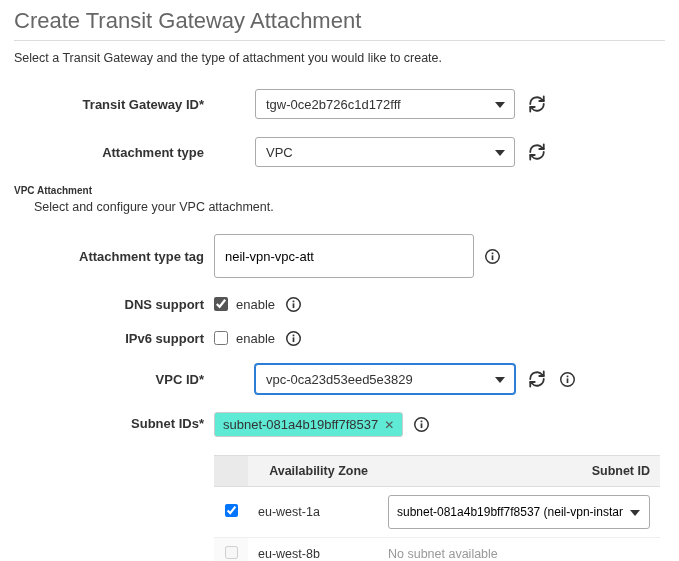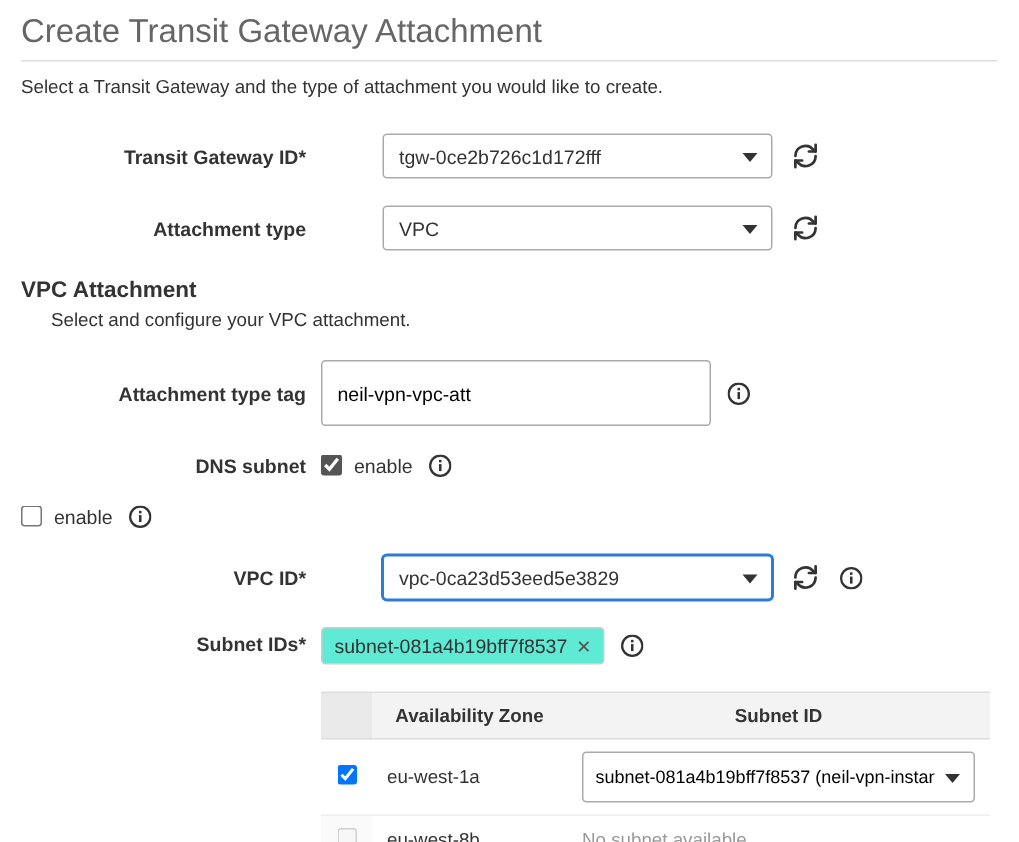--- a/index.html
+++ b/index.html
@@ -11,29 +11,29 @@
 .form-row .ctrl { display: flex; align-items: center; gap: 10px; }
 .select-wrap { position: relative; padding-left: 41px; }
 select.form-select { -webkit-appearance: none; appearance: none; width: 260px; height: 30px; padding: 4px 28px 4px 10px; border: 1px solid #aaa; border-radius: 3px; background: #fff; font-size: 13px; color: #333; }
 select.form-select.focused { border: 1px solid #2b7dd6; box-shadow: 0 0 0 1px #2b7dd6; outline: none; }
 .select-wrap::after { content: ""; position: absolute; right: 10px; top: 50%; margin-top: -2px; border-left: 5px solid transparent; border-right: 5px solid transparent; border-top: 6px solid #333; pointer-events: none; }
 input.text-input { width: 260px; height: 44px; padding: 4px 10px; border: 1px solid #aaa; border-radius: 3px; font-size: 13px; }
 .icon-btn { width: 24px; height: 24px; display: inline-flex; align-items: center; justify-content: center; cursor: pointer; color: #333; }
 .icon-btn svg { width: 18px; height: 18px; }
 .info-icon { width:16px; height:16px; display:inline-flex; align-items:center; justify-content:center; color:#333; }
 .info-icon svg { width:15px; height:15px; }
-.section-title { font-size: 15px; font-weight: 700; color: #333; margin-top: 18px; margin-bottom: 4px; }
+.section-title { font-size: 10px; font-weight: 700; color: #333; margin-top: 18px; margin-bottom: 4px; }
 .section-desc { font-size: 12.5px; margin-bottom: 20px; margin-left: 20px; }
 .checkbox-ctrl { display: flex; align-items: center; gap: 8px; font-size: 13px; }
 .checkbox-ctrl input { width:14px; height:14px; accent-color:#555; }
 .tag { display:inline-flex; align-items:center; gap:6px; background:#5eead4; border:1px solid #ccc; border-radius:3px; padding:4px 8px; font-size:13px; color:#333; }
 .tag .remove { font-size:12px; color:#555; cursor:pointer; }
 .subnet-table-wrap { margin-left: 200px; margin-top: 6px; }
 table.subnet-table { width: 446px; border-collapse: collapse; font-size: 12.5px; }
-table.subnet-table th { text-align:center; font-weight:700; color:#333; background:#f3f3f3; border-top:1px solid #ddd; border-bottom:1px solid #ddd; padding:8px 10px; }
+table.subnet-table th { text-align:right; font-weight:700; color:#333; background:#f3f3f3; border-top:1px solid #ddd; border-bottom:1px solid #ddd; padding:8px 10px; }
 table.subnet-table th.cb-col { width:34px; background:#eaeaea; }
 table.subnet-table td { border-bottom:1px solid #eee; padding:8px 10px; vertical-align: middle; }
 table.subnet-table td.cb-col { width:34px; background:#fafafa; text-align:center; }
 table.subnet-table tr.row-sel td { background:#fff; }
 .muted { color:#999; }
 .subnet-select-wrap { position:relative; display:inline-block; width:100%; }
 .subnet-select-wrap select { -webkit-appearance:none; appearance:none; width:100%; height:34px; padding:4px 26px 4px 8px; border:1px solid #aaa; border-radius:3px; font-size:12px; background:#fff; }
 .subnet-select-wrap::after { content:""; position:absolute; right:10px; top:50%; margin-top:-2px; border-left:5px solid transparent; border-right:5px solid transparent; border-top:6px solid #333; pointer-events:none; }
 </style>
 </head>
@@ -91,37 +91,38 @@
       <svg viewBox="0 0 16 16" fill="currentColor">
           <circle cx="8" cy="8" r="7.2" fill="none" stroke="currentColor" stroke-width="1.6"></circle>
           <rect x="7.1" y="6.8" width="1.8" height="5"></rect>
           <rect x="7.1" y="3.8" width="1.8" height="1.8"></rect>
         </svg>
     </span>
   </div>
 </div>
 
 <div class="form-row">
-  <div class="lbl">DNS subnet</div>
+  <div class="lbl">DNS support</div>
   <div class="ctrl">
     <label class="checkbox-ctrl">
       <input type="checkbox" checked="" style="">
       <span>enable</span>
     </label>
     <span class="info-icon">
       <svg viewBox="0 0 16 16" fill="currentColor">
           <circle cx="8" cy="8" r="7.2" fill="none" stroke="currentColor" stroke-width="1.6"></circle>
           <rect x="7.1" y="6.8" width="1.8" height="5"></rect>
           <rect x="7.1" y="3.8" width="1.8" height="1.8"></rect>
         </svg>
     </span>
   </div>
 </div>
 
 <div class="form-row">
+  <div class="lbl">IPv6 support</div>
   <div class="ctrl">
     <label class="checkbox-ctrl">
       <input type="checkbox" style="">
       <span>enable</span>
     </label>
     <span class="info-icon">
       <svg viewBox="0 0 16 16" fill="currentColor">
           <circle cx="8" cy="8" r="7.2" fill="none" stroke="currentColor" stroke-width="1.6"></circle>
           <rect x="7.1" y="6.8" width="1.8" height="5"></rect>
           <rect x="7.1" y="3.8" width="1.8" height="1.8"></rect>

